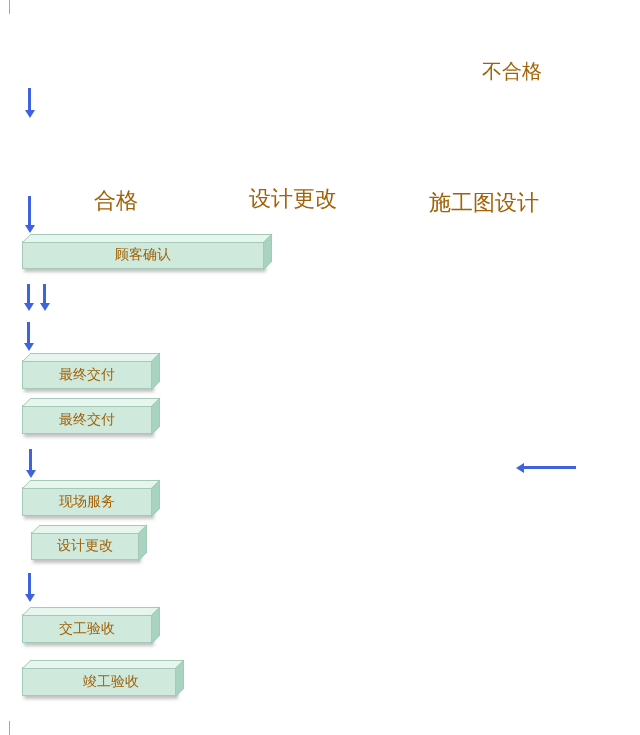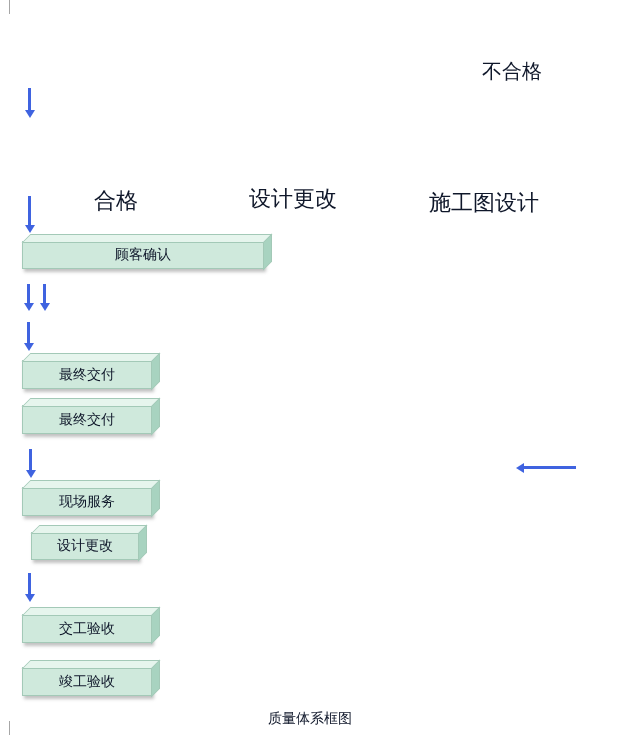--- a/index.html
+++ b/index.html
@@ -2,21 +2,21 @@
 <html><head>
 <meta charset="utf-8">
 <style>
   html,body{margin:0;padding:0;background:#ffffff;}
   .page{
     position:relative;
     width:620px;height:735px;
     background:#ffffff;
     overflow:hidden;
     font-family:Liberation Mono, monospace;
-    color:#0f172a;
+    color:#a16207;
   }
 
   
   .mark{position:absolute;width:1px;height:14px;background:#a6a6a6;}
 
   
   .cube{
     position:absolute;
     background:#cfe9dc;
     border:1px solid #a3c9b7;
@@ -113,19 +113,18 @@
   </div>
 
   <div class="arr-left" style="left:524px;top:466px;width:52px;"></div>
 
   <div class="arr-down" style="left:28px;top:573px;height:21px;"></div>
 
   <div class="cube small" style="left:22px;top:614px;">
     <span class="cube-label">交工验收</span>
   </div>
 
-  <div class="cube small" style="left:22px;top:667px;">
+  <div class="cube small" style="left:22px;top:667px;padding-left:24px;">
     <span class="cube-label">竣工验收</span>
   </div>
 
-  <div class="caption">质量体系框图</div>
 
 </div>
 
 </body></html>

